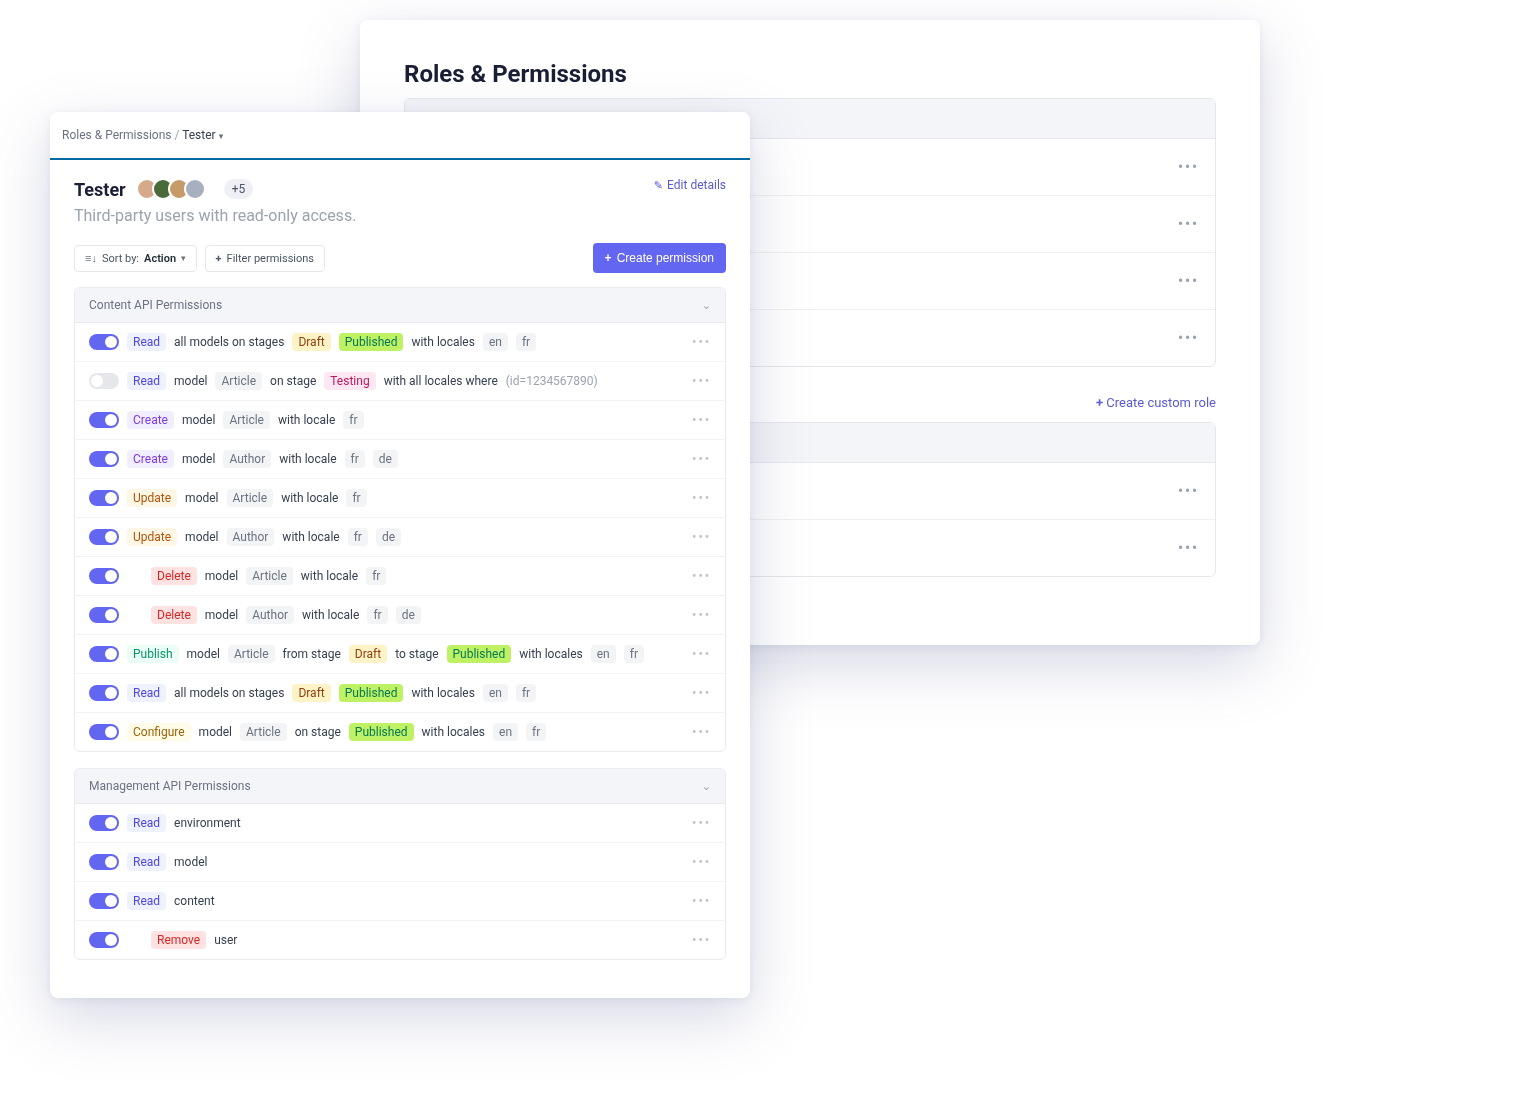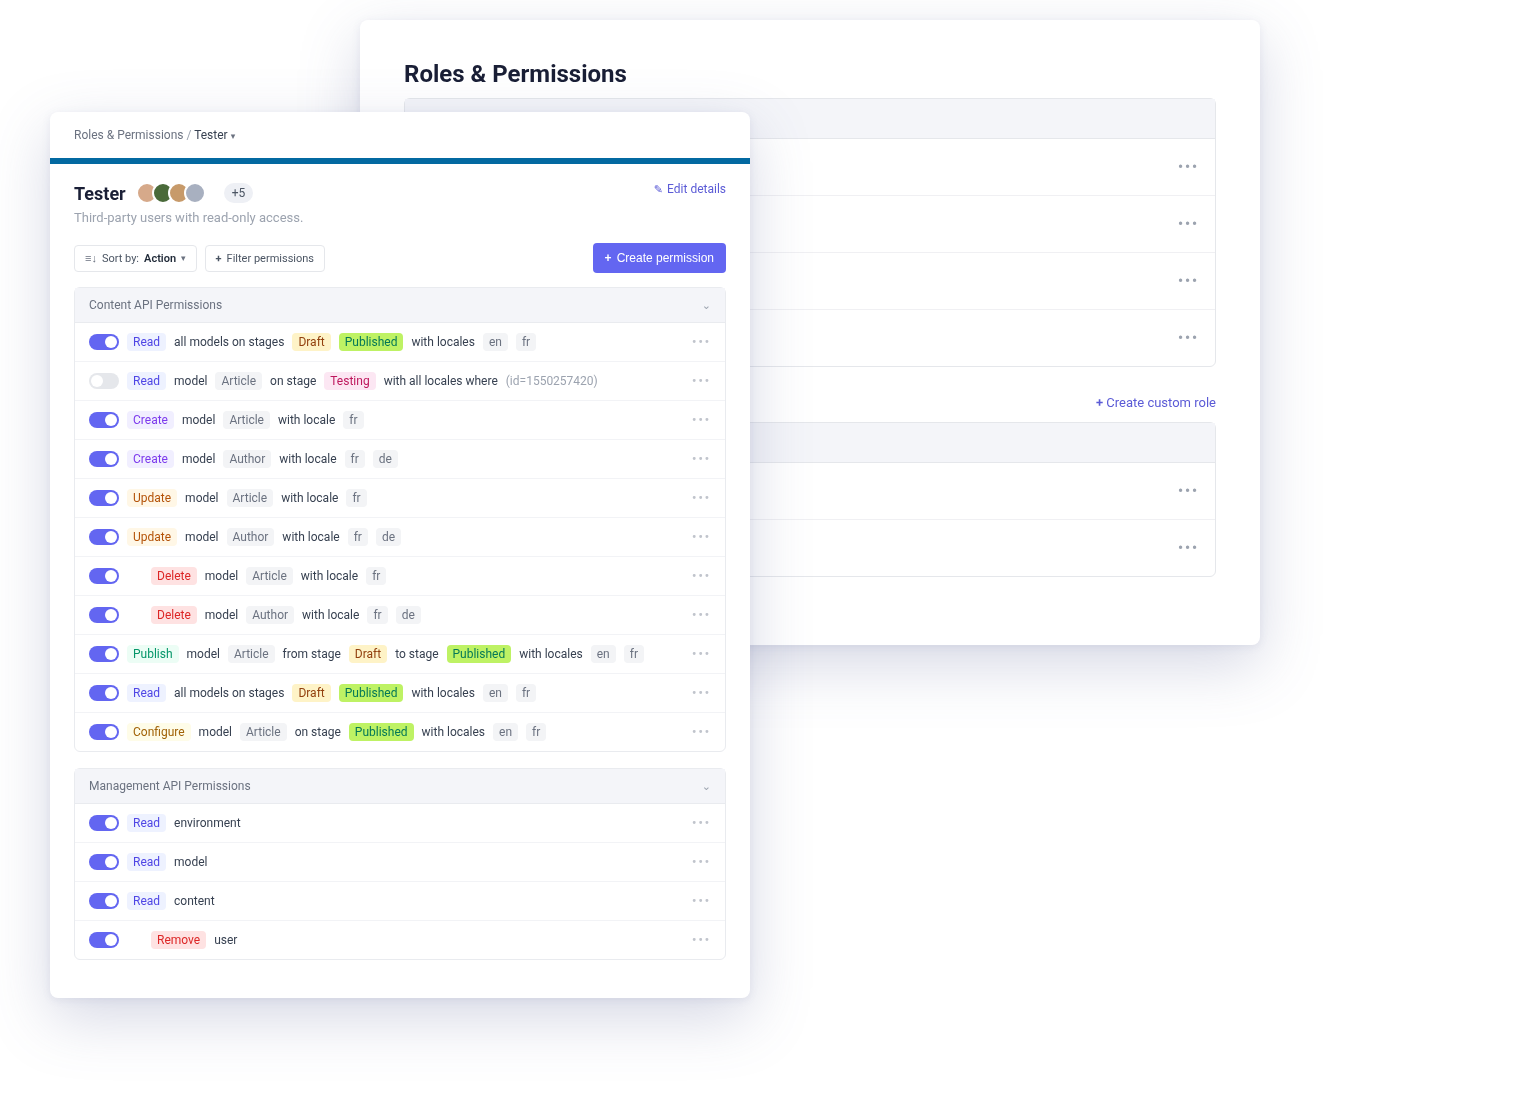--- a/index.html
+++ b/index.html
@@ -40,30 +40,30 @@
 .more-badge { margin-left: 8px; background: #eef0f5; color: #4b5563; border-radius: 12px; padding: 3px 8px; font-size: 12px; }
 .dots { color: #9ca3af; letter-spacing: 2px; cursor: pointer; font-size: 14px; font-weight: 700; }
 
 
 .card-left {
   left: 50px;
   top: 112px;
   width: 700px;
   padding: 0;
 }
-.l-breadcrumb { padding: 16px 24px; border-bottom: 6px solid #0369a1; font-size: 12px; color: #9ca3af; }
+.l-breadcrumb { padding: 16px 12px; border-bottom: 2px solid #0369a1; font-size: 12px; color: #9ca3af; }
 .l-breadcrumb .bc-root { color: #6b7280; }
 .l-breadcrumb .bc-current { color: #374151; }
 .l-header { padding: 18px 24px 6px 24px; display: flex; align-items: flex-start; justify-content: space-between; }
 .l-title-wrap { display: flex; align-items: center; gap: 10px; }
 .l-title { font-size: 18px; font-weight: 700; color: #1a1f36; }
 .l-avatars { display: flex; align-items: center; }
 .l-avatars .avatar { width: 22px; height: 22px; }
 .l-edit { color: #5b5bd6; font-size: 12px; cursor: pointer; display: flex; align-items: center; gap: 4px; }
-.l-desc { padding: 0 24px 18px 24px; font-size: 13px; color: #9ca3af; }
+.l-desc { padding: 0 24px 18px 24px; font-size: 16px; color: #9ca3af; }
 .l-toolbar { padding: 0 24px 14px 24px; display: flex; align-items: center; justify-content: space-between; }
 .l-tb-left { display: flex; gap: 8px; }
 .tb-btn { border: 1px solid #e5e7eb; border-radius: 4px; padding: 6px 10px; font-size: 11px; color: #4b5563; background: #fff; display: flex; align-items: center; gap: 5px; cursor: pointer; }
 .tb-btn .strong { font-weight: 600; color: #1f2937; }
 .tb-primary { background: #6366f1; color: #fff; border: none; border-radius: 4px; padding: 8px 12px; font-size: 12px; cursor: pointer; display: flex; align-items: center; gap: 5px; }
 
 .section { margin: 0 24px 16px 24px; border: 1px solid #e9ebef; border-radius: 6px; }
 .section-hdr { background: #f4f5f9; padding: 10px 14px; font-size: 12px; color: #6b7280; display: flex; justify-content: space-between; align-items: center; border-bottom: 1px solid #e9ebef; }
 .perm-row { display: flex; align-items: center; gap: 8px; padding: 10px 14px; border-bottom: 1px solid #f2f3f6; font-size: 12px; color: #374151; }
 .perm-row:last-child { border-bottom: none; }
@@ -240,21 +240,21 @@
         <div class="perm-row">
           <span class="toggle off">
             <span class="knob"></span>
           </span>
           <span class="pill pill-read">Read</span>
           <span class="txt">model</span>
           <span class="pill pill-model">Article</span>
           <span class="txt">on stage</span>
           <span class="pill pill-stage-testing">Testing</span>
           <span class="txt">with all locales where</span>
-          <span class="txt-muted">(id=1550257420)</span>
+          <span class="txt-muted">(id=1234567890)</span>
           <span class="row-dots">•••</span>
         </div>
         <div class="perm-row">
           <span class="toggle on">
             <span class="knob"></span>
           </span>
           <span class="pill pill-create">Create</span>
           <span class="txt">model</span>
           <span class="pill pill-model">Article</span>
           <span class="txt">with locale</span>

